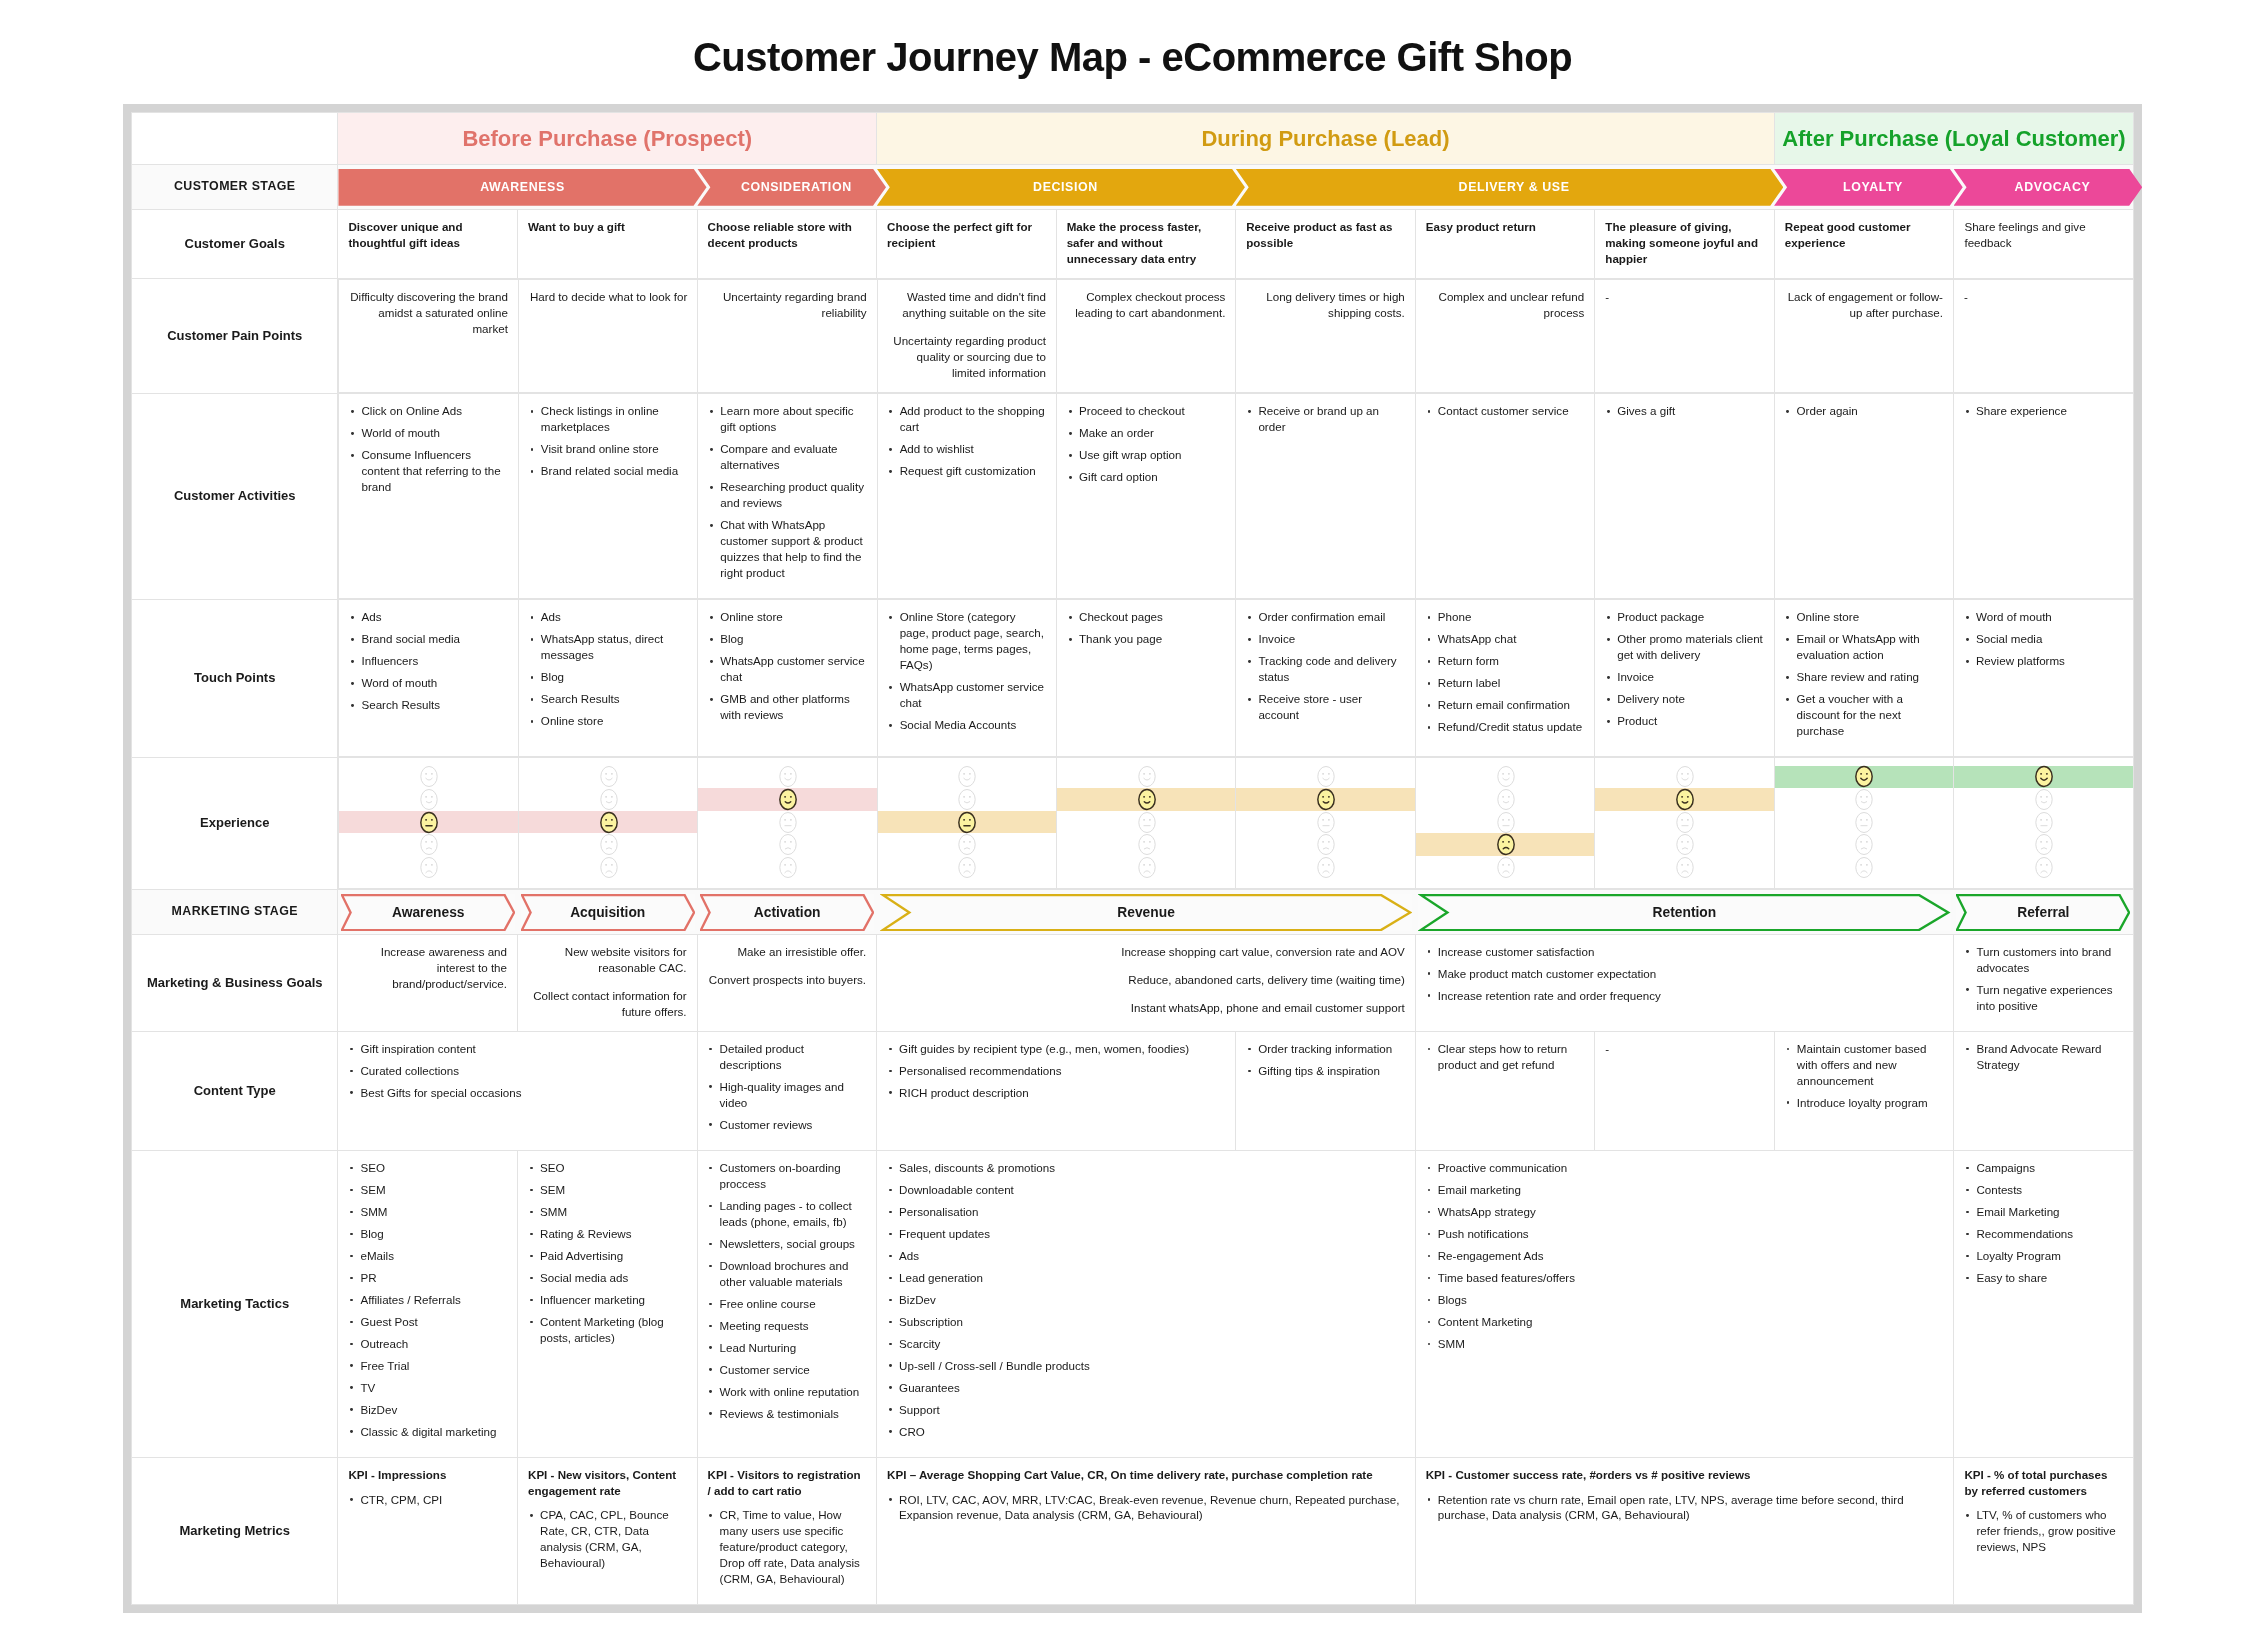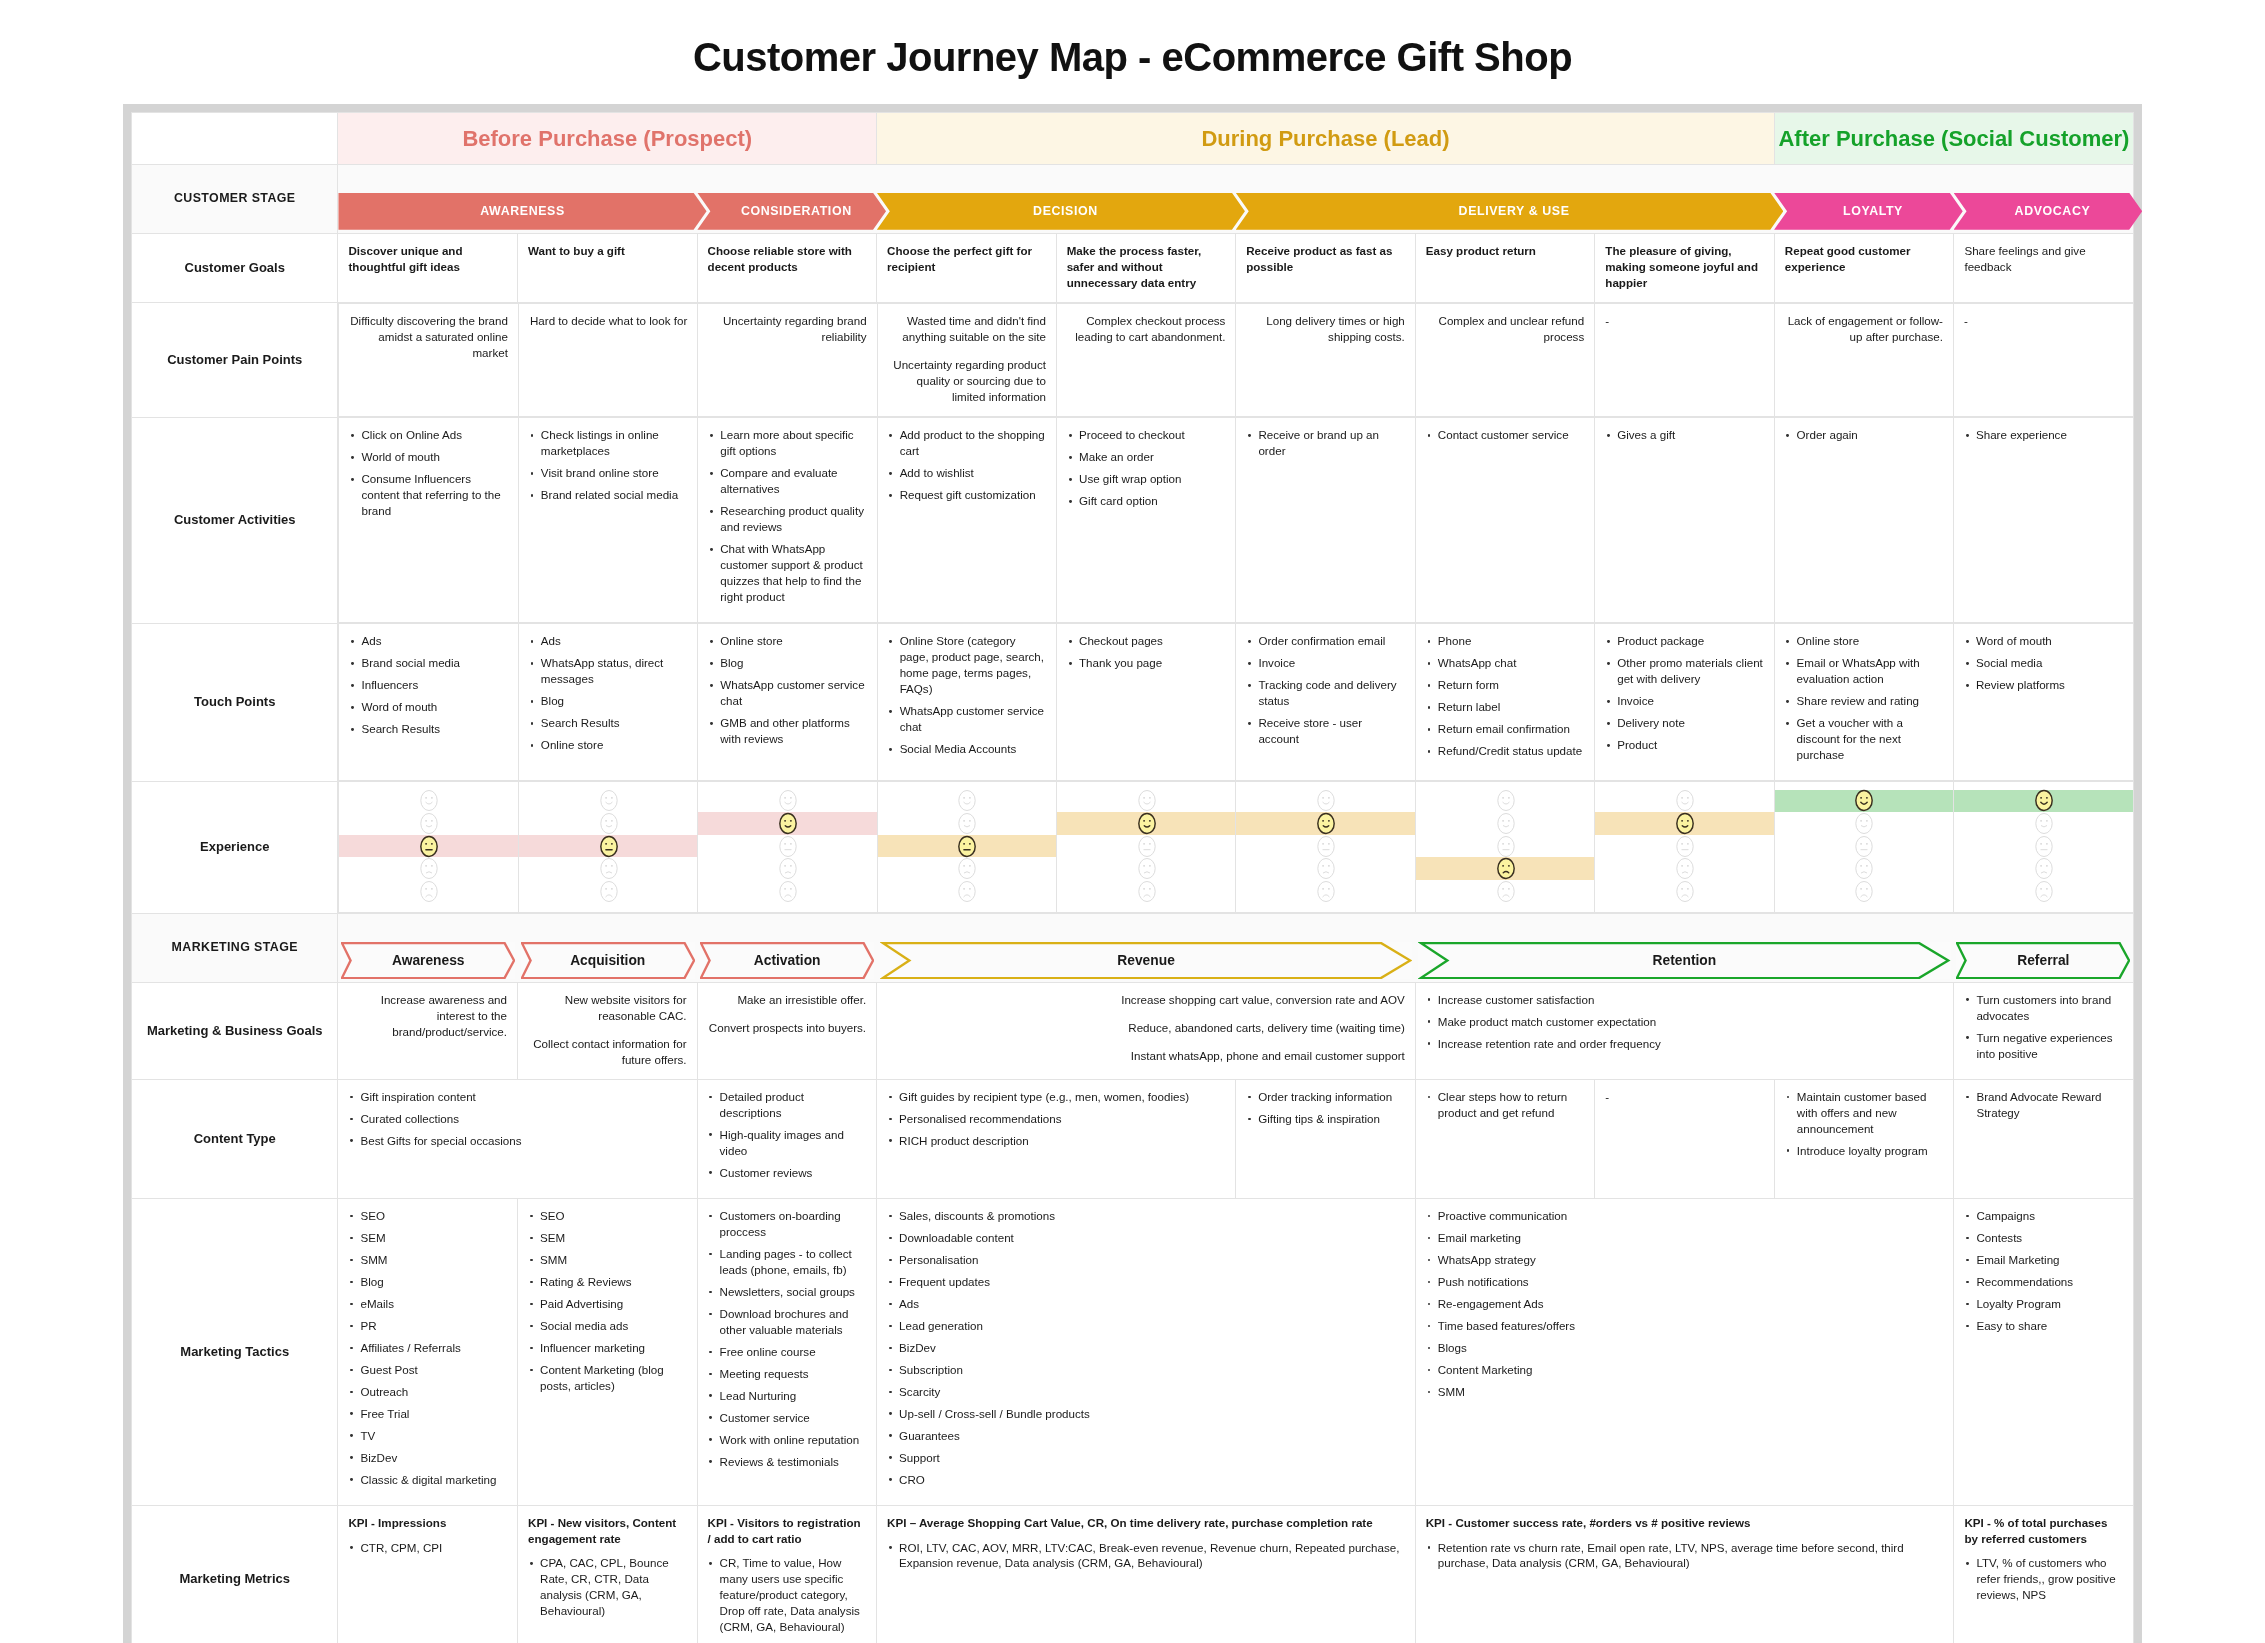--- a/index.html
+++ b/index.html
@@ -50,21 +50,21 @@
     font-weight: bold;
     line-height: 51px;
     height: 51px;
   }
   .phase.before  { background:#fdeeee; color:#e0736b; }
   .phase.during  { background:#fdf6e4; color:#d19b12; }
   .phase.after   { background:#e7f7e9; color:#15a22a; }
 
   
   .stageband td { border:none; background:#fafafa; height: 44px; padding: 0 !important; }
-  .chevrow { position: relative; height: 44px; margin-top: 24px; }
+  .chevrow { position: relative; height: 44px; }
   .chev {
     position: absolute; top: 3.7px; height: 37px;
     display: flex; align-items: center; justify-content: center;
     color: #ffffff; font-size: 12.4px; font-weight: bold; letter-spacing: 0.6px;
     clip-path: polygon(0 0, calc(100% - 13px) 0, 100% 50%, calc(100% - 13px) 100%, 0 100%);
   }
   .chev.first { clip-path: polygon(0 0, calc(100% - 13px) 0, 100% 50%, calc(100% - 13px) 100%, 0 100%); }
   .chev.mid  { clip-path: polygon(0 0, calc(100% - 13px) 0, 100% 50%, calc(100% - 13px) 100%, 0 100%, 13px 50%); }
   .chev.red   { background:#e27268; }
   .chev.amber { background:#e3a70e; }
@@ -124,21 +124,21 @@
     <tbody>
         <tr class="phaseband">
       <td></td>
       <td colspan="3">
         <div class="phase before">Before Purchase (Prospect)</div>
       </td>
       <td colspan="5">
         <div class="phase during">During Purchase (Lead)</div>
       </td>
       <td colspan="2">
-        <div class="phase after">After Purchase (Social Customer)</div>
+        <div class="phase after">After Purchase (Loyal Customer)</div>
       </td>
     </tr>
 
     <tr class="stageband">
       <td class="rowlabel caps">CUSTOMER STAGE</td>
       <td colspan="10">
         <div class="chevrow" id="cstages">
               <div class="chev first red" style="left: calc(0% + 0px); width: calc(20% + 9.2px); z-index: 20;">
                 <span style="padding-left: 0px;">AWARENESS</span>
               </div>

